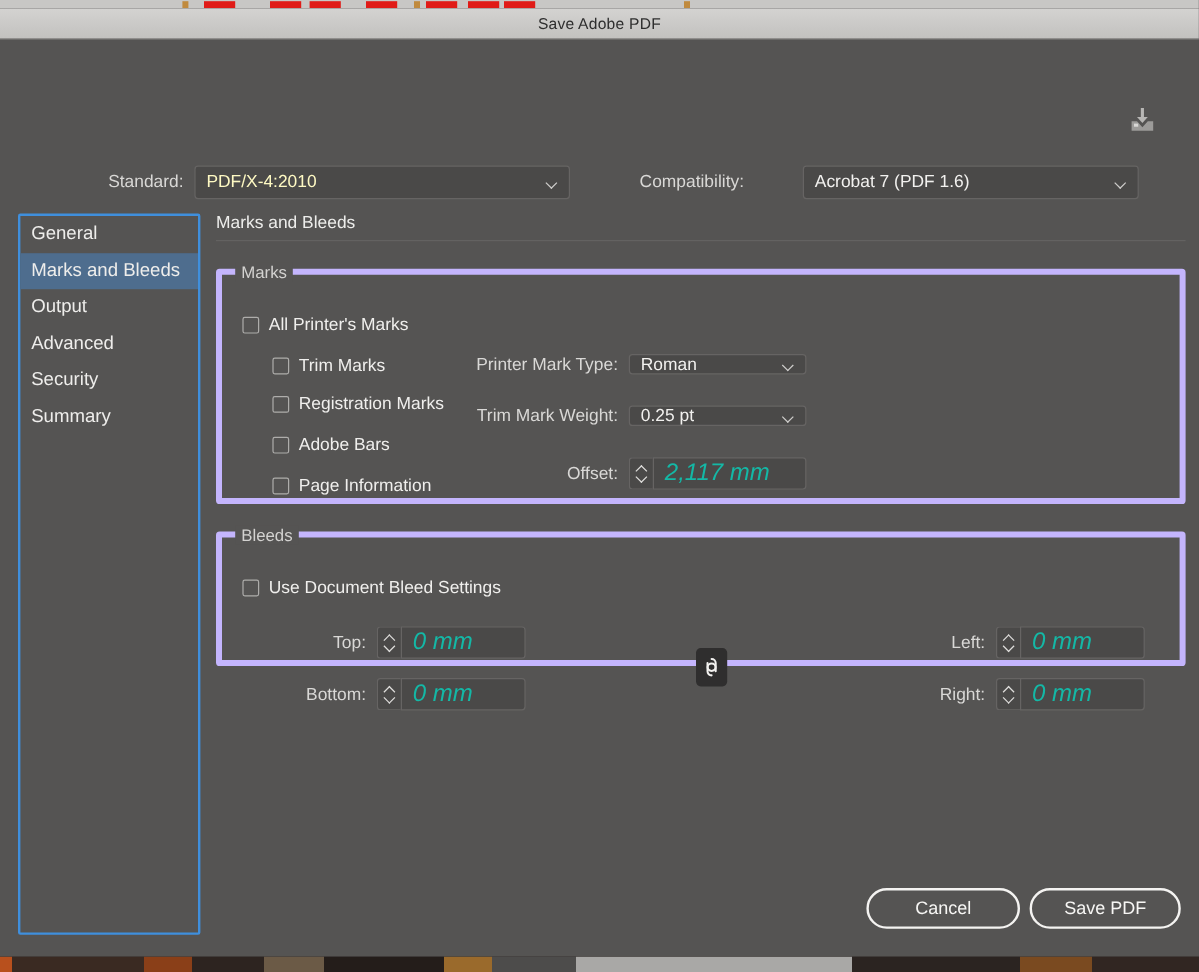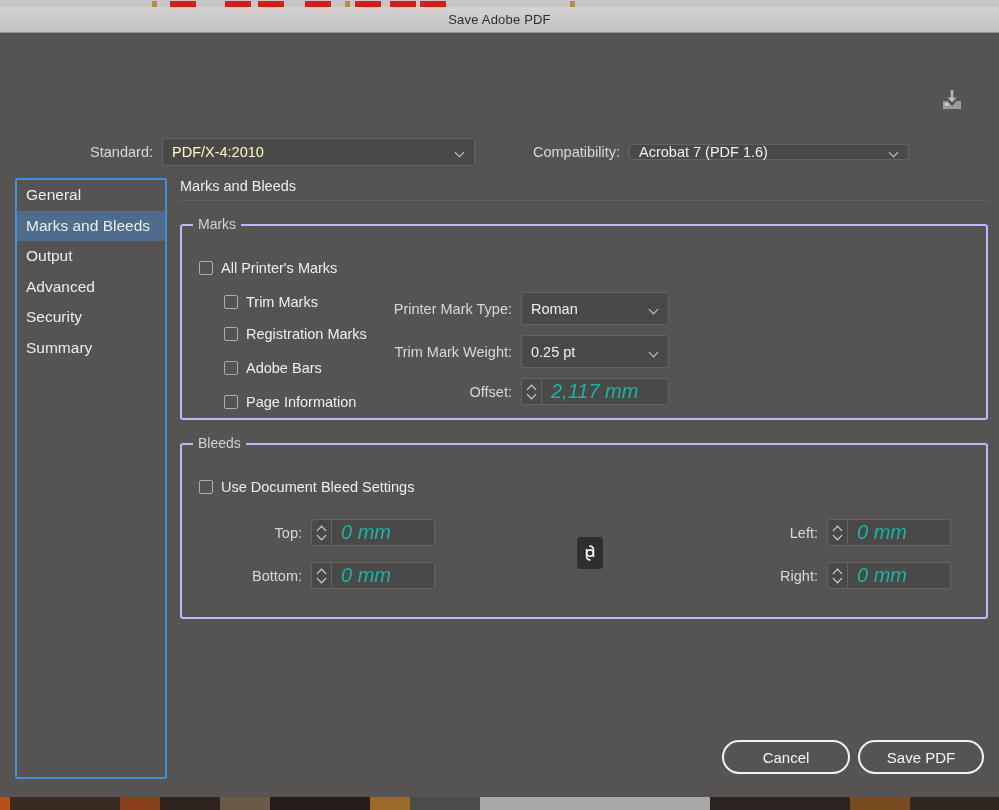--- a/index.html
+++ b/index.html
@@ -102,23 +102,23 @@
     width: 313px; height: 28px;
     background: #4a4948; border: 1px solid #666463; border-radius: 3px;
     display: flex; align-items: center; position: relative; padding: 0 9px;
   }
   .std-select .val { font-size: 14.5px; color: #fef9c3; }
   .compat-label {
     width: 140px; text-align: right; padding-right: 9px; margin-left: 14px;
     font-size: 14.5px; color: #d9d8d6;
   }
   .compat-select {
-    width: 280px; height: 16px;
+    width: 280px; height: 28px;
     background: #4a4948; border: 1px solid #666463; border-radius: 3px;
-    display: flex; align-items: center; position: relative; padding: 0 9px;
+    display: flex; align-items: center; position: relative; padding: 0 9px; margin-left: 40px;
   }
   .compat-select .val { font-size: 14.5px; color: #f2f1ef; }
 
   
   .sidebar {
     position: absolute; left: 15px; top: 145px;
     width: 152px; height: 601px;
     background: #58585700;
     border: 2px solid #3f8fdd;
     border-radius: 2px;
@@ -135,21 +135,21 @@
   .panel { position: absolute; left: 180px; top: 145px; width: 808px; }
   .panel-head {
     font-size: 14.5px; color: #ededeb;
     padding-bottom: 6px;
     border-bottom: 1px solid #636261;
     width: 808px;
   }
 
   .group {
     position: relative;
-    border: 2px solid #c4b5fd;
+    border: 5px solid #c4b5fd;
     border-radius: 3px;
     margin-top: 23px;
   }
   .group-title {
     position: absolute; left: 11px; top: -10px;
     background: #555453; padding: 0 5px;
     font-size: 14px; color: #d3d2d0;
   }
 
   
@@ -160,21 +160,21 @@
     border: 1.5px solid #aeadab;
     border-radius: 2px;
     background: transparent;
     flex: 0 0 auto;
   }
   .cblabel { font-size: 14.5px; color: #f0efed; margin-left: 8px; }
 
   .fieldrow { position: absolute; display: flex; align-items: center; }
   .frlabel { font-size: 14.5px; color: #d9d8d6; text-align: right; }
   .fsel {
-    height: 33px; background: #4a4948;
+    height: 17px; background: #4a4948;
     border: 1px solid #666463; border-radius: 3px;
     display: flex; align-items: center; position: relative;
     padding: 0 9px; margin-left: 9px;
   }
   .fsel .val { font-size: 14.5px; color: #f2f1ef; }
 
   .stepper {
     width: 20px; height: 27px; margin-left: 9px;
     background: #4a4948; border: 1px solid #666463;
     border-radius: 3px 0 0 3px; border-right: none;
@@ -190,21 +190,21 @@
   .arrw.up:before { transform: rotate(45deg); top: 1px; }
   .arrw.dn:before { transform: rotate(-135deg); top: -2px; }
   .numfield {
     height: 27px; background: #4a4948;
     border: 1px solid #666463; border-radius: 0 3px 3px 0;
     display: flex; align-items: center; padding: 0 9px;
     font-size: 20px; color: #14b8a6; font-style: italic;
   }
 
   
-  #bleeds-group { height: 176px; }
+  #bleeds-group { height: 112px; }
   .chain {
     position: absolute; left: 395px; top: 92px;
     width: 26px; height: 32px;
     background: #2f2e2e; border-radius: 4px;
     display: flex; align-items: center; justify-content: center;
   }
 
   
   .footer { position: absolute; left: 0; bottom: 0; width: 818px; height: 70px; }
   .btn {

